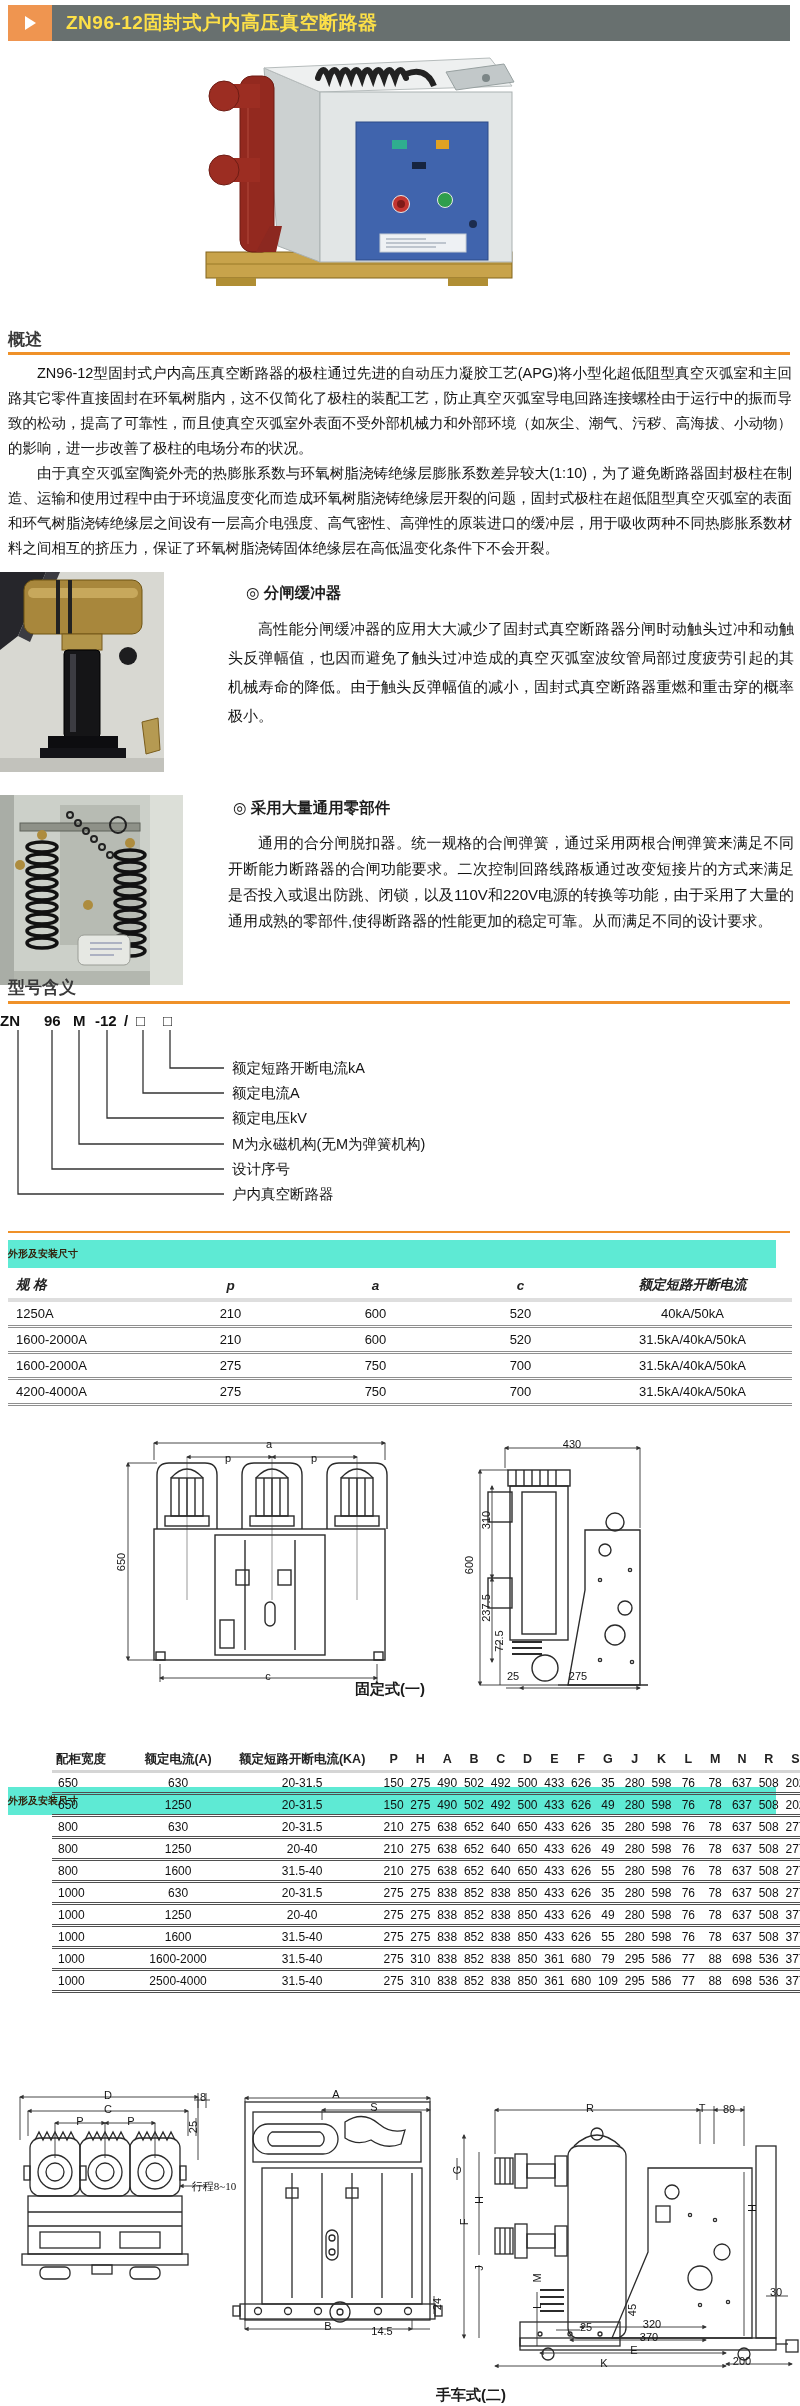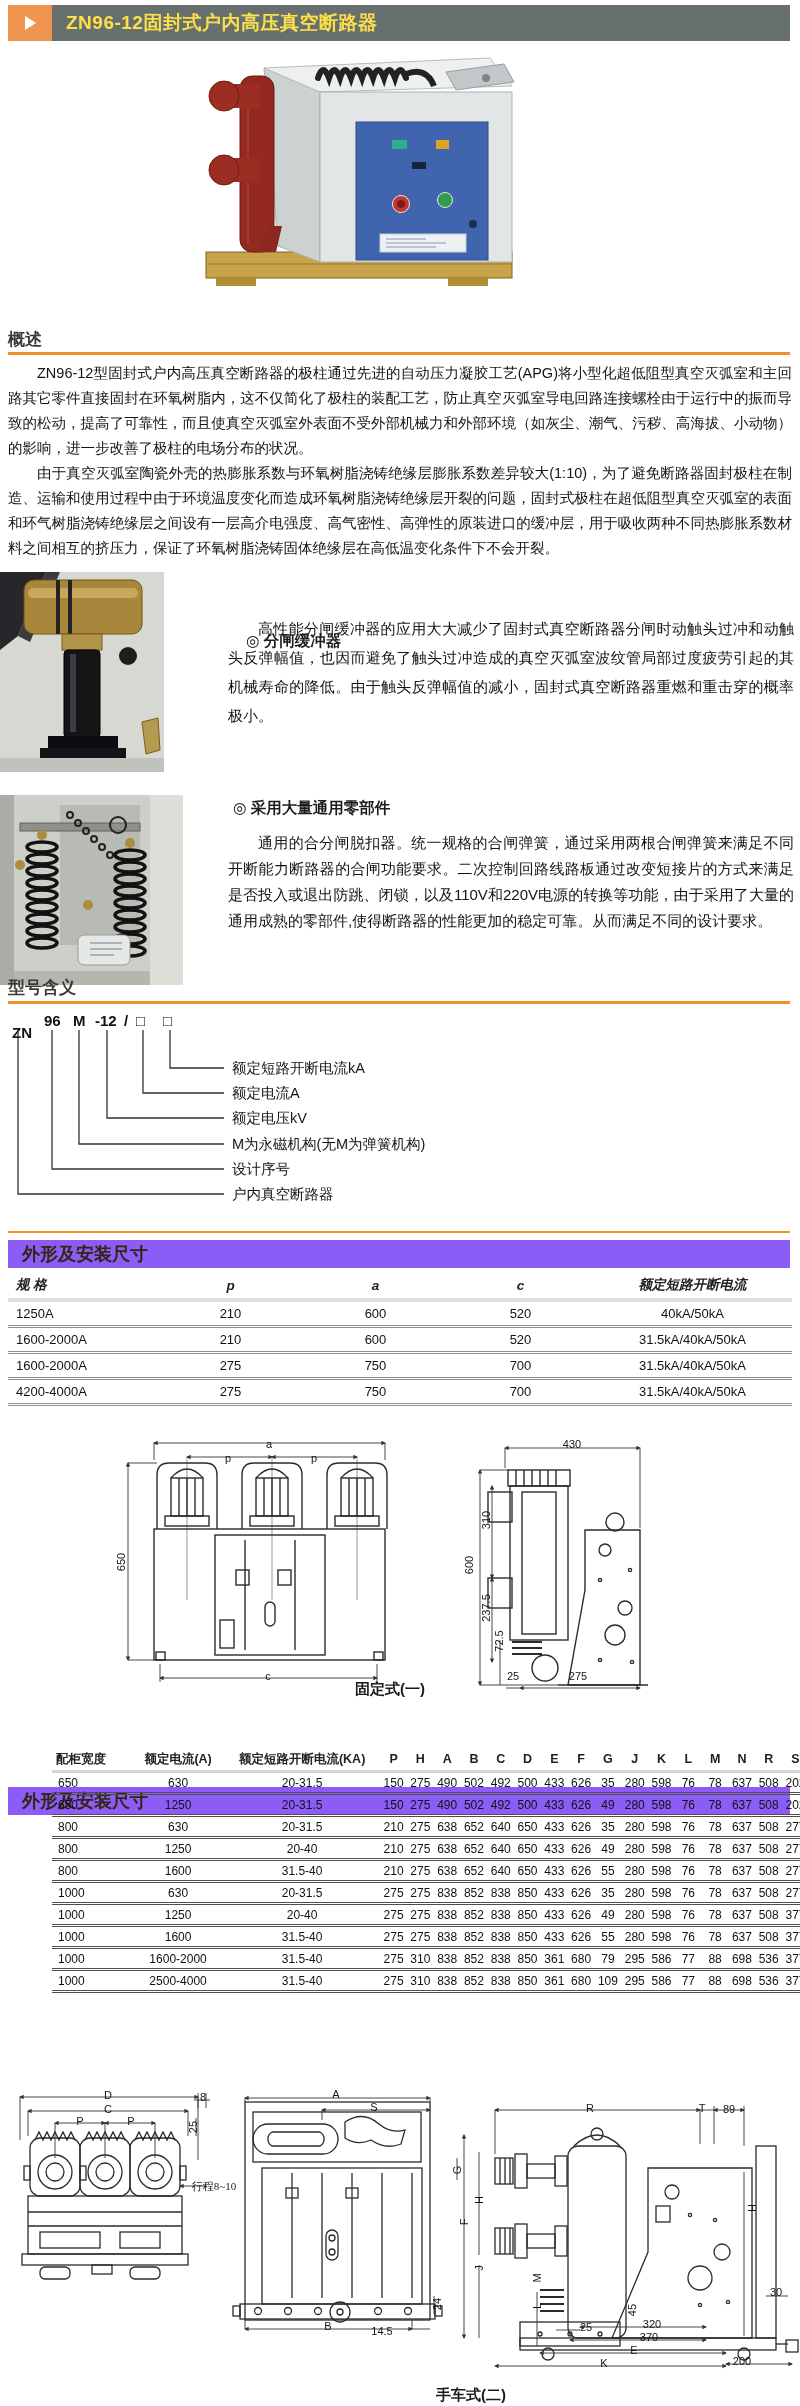--- a/index.html
+++ b/index.html
@@ -10,22 +10,22 @@
   .tri{width:0;height:0;border-left:11px solid #fff;border-top:7px solid transparent;border-bottom:7px solid transparent;}
   .title{color:#fde047;font-weight:bold;font-size:19px;margin-left:14px;letter-spacing:.5px;}
   .sechead{position:absolute;left:8px;font-size:17px;font-weight:bold;color:#3a3a3a;}
   .rule{position:absolute;left:8px;width:782px;height:3px;background:#ef9129;}
   .thinrule{position:absolute;left:8px;width:782px;height:2px;background:#ef9129;}
   .para{position:absolute;left:8px;width:784px;font-size:14.5px;line-height:25px;text-align:justify;color:#141414;}
   .para p{margin:0;text-indent:2em;}
   .subhead{position:absolute;font-size:15.5px;font-weight:bold;color:#1d1d1d;}
   .sidebody{position:absolute;left:228px;width:566px;font-size:15px;text-align:justify;color:#141414;text-indent:2em;}
   .photo{position:absolute;overflow:hidden;}
-  .band{position:absolute;left:8px;width:768px;height:28px;background:#8b5cf6;color:#33250f;
-        font-weight:bold;font-size:18px;line-height:28px;padding-left:14px;}
+  .band{position:absolute;left:8px;width:768px;height:28px;background:#5eead4;color:#33250f;
+        font-weight:bold;font-size:10px;line-height:28px;}
   .t{position:absolute;border-collapse:collapse;table-layout:fixed;}
   .t th,.t td{padding:0;}
   .t1{left:8px;top:1272px;width:784px;}
   .t1 th{font-size:13.5px;color:#222;height:26px;border-bottom:4px solid #dedede;text-align:center;font-weight:bold;font-style:italic;}
   .t1 th:first-child{text-align:left;padding-left:8px;}
   .t1 td{font-size:13px;height:23px;border-bottom:3px double #8f8f8f;text-align:center;color:#111;}
   .t1 td:first-child{text-align:left;padding-left:8px;}
   .t2{left:8px;top:1748px;width:784px;margin-left:44px;}
   .t2 th{font-size:12.5px;height:22px;border-bottom:3px solid #d5d5d5;text-align:center;font-weight:bold;color:#222;}
   .t2 th:first-child{text-align:left;padding-left:4px;}
@@ -101,21 +101,21 @@
       <circle cx="128" cy="84" r="9" fill="#1d1d1f"></circle>
       <rect x="62" y="62" width="40" height="16" fill="#b2954a" stroke="#77591a"></rect>
       <rect x="64" y="78" width="36" height="88" rx="4" fill="#151517" stroke="#000"></rect>
       <rect x="70" y="82" width="6" height="78" fill="#3c3c42"></rect>
       <rect x="48" y="164" width="70" height="16" fill="#0d0d10"></rect>
       <rect x="40" y="176" width="86" height="10" fill="#141418"></rect>
       <rect x="0" y="186" width="164" height="14" fill="#c2c2bc"></rect>
       <polygon points="142,150 158,146 160,178 146,182" fill="#b59a52" stroke="#7a5d1c"></polygon>
     </svg>
   </div>
-  <div class="subhead" style="left:246px;top:583px;margin-top:48px;">◎ 分闸缓冲器</div>
+  <div class="subhead" style="left:246px;top:583px;">◎ 分闸缓冲器</div>
   <div class="sidebody" style="top:614px;line-height:29px;">高性能分闸缓冲器的应用大大减少了固封式真空断路器分闸时动触头过冲和动触头反弹幅值，也因而避免了触头过冲造成的真空灭弧室波纹管局部过度疲劳引起的其机械寿命的降低。由于触头反弹幅值的减小，固封式真空断路器重燃和重击穿的概率极小。</div>
 
   <div class="photo" style="left:0;top:795px;width:183px;height:190px;">
     <svg width="183" height="190" viewBox="0 0 183 190">
       <rect width="183" height="190" fill="#ccd0c9"></rect>
       <rect x="0" y="0" width="14" height="190" fill="#a9ada6"></rect>
       <rect x="150" y="0" width="33" height="190" fill="#dcdfd8"></rect>
       <rect x="60" y="10" width="80" height="140" fill="#b7bbb3"></rect>
       <rect x="20" y="28" width="120" height="8" fill="#8e9188" stroke="#5f625b"></rect>
       <g stroke="#222" fill="none" stroke-width="2">
@@ -155,21 +155,21 @@
       <path d="M90,148 h32 M90,154 h32 M90,160 h24" stroke="#9aa0b8" stroke-width="1.5" fill="none"></path>
       <rect x="14" y="176" width="136" height="14" fill="#b3b7af"></rect>
     </svg>
   </div>
   <div class="subhead" style="left:233px;top:798px;">◎ 采用大量通用零部件</div>
   <div class="sidebody" style="top:830px;line-height:26px;">通用的合分闸脱扣器。统一规格的合闸弹簧，通过采用两根合闸弹簧来满足不同开断能力断路器的合闸功能要求。二次控制回路线路板通过改变短接片的方式来满足是否投入或退出防跳、闭锁，以及110V和220V电源的转换等功能，由于采用了大量的通用成熟的零部件,使得断路器的性能更加的稳定可靠。从而满足不同的设计要求。</div>
 
   <div class="sechead" style="top:976px;">型号含义</div>
   <div class="rule" style="top:1001px;"></div>
 
-  <span class="tok" style="left:12px;margin-top:12px;">ZN</span>
+  <span class="tok" style="left:0;">ZN</span>
   <span class="tok" style="left:44px;">96</span>
   <span class="tok" style="left:73px;">M</span>
   <span class="tok" style="left:95px;">-12</span>
   <span class="tok" style="left:124px;">/</span>
   <span class="tok" style="left:136px;">□</span>
   <span class="tok" style="left:163px;">□</span>
 
   <svg class="abs" style="left:0;top:1020px;" width="800" height="200" viewBox="0 0 800 200">
     <g stroke="#333" stroke-width="1.3" fill="none">
       <path d="M18,10 V174 H224"></path>

